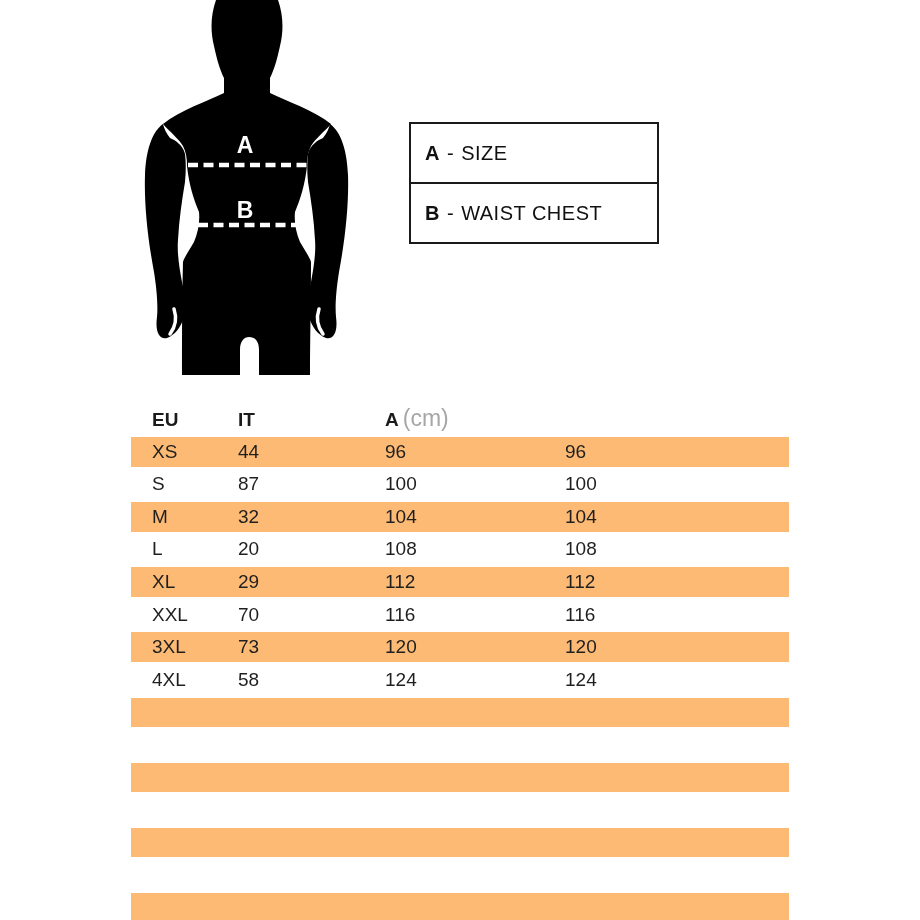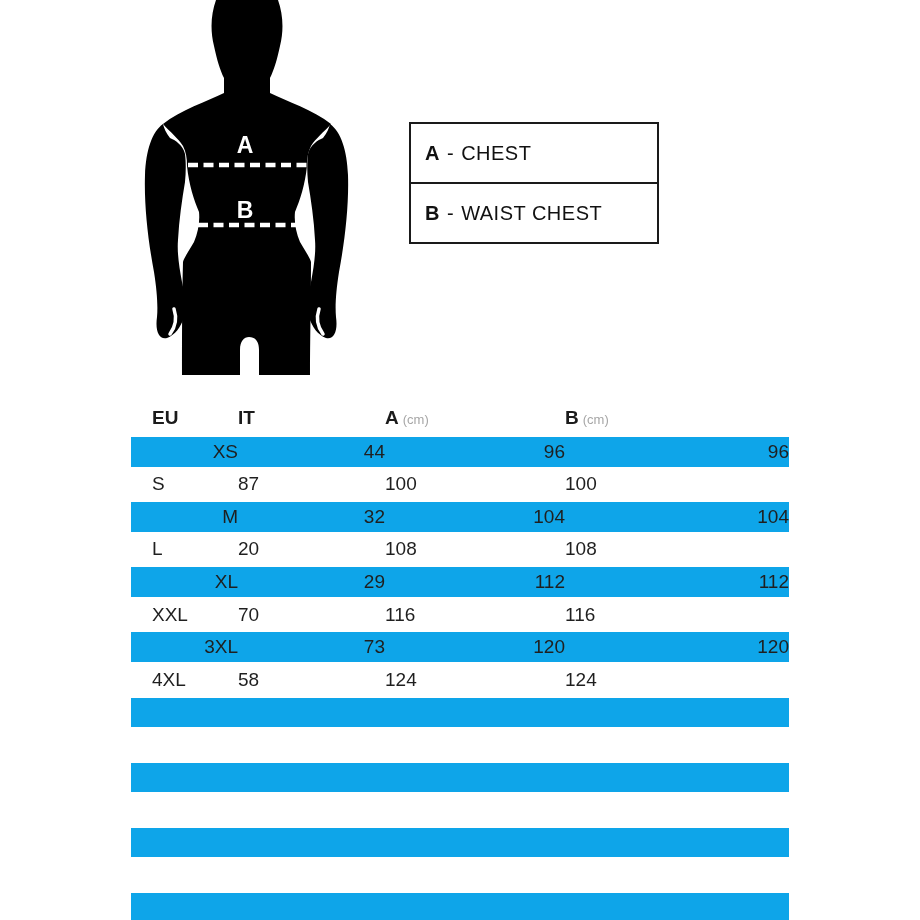--- a/index.html
+++ b/index.html
@@ -22,28 +22,28 @@
   .legend-row + .legend-row{margin-top:-2px;}
   .legend-key{font-weight:bold;}
   
   .size-table{position:absolute;left:131px;top:399px;width:658px;}
   .thead{
     height:38px;display:grid;grid-template-columns:86px 147px 180px 1fr;
     padding-left:21px;box-sizing:border-box;align-items:center;
     font-size:19px;color:#1b1b1b;
   }
   .hcell{font-weight:bold;white-space:nowrap;}
-  .hcell .unit{color:#a6a6a6;font-weight:normal;font-size:13px;margin-left:4px;}
+  .hcell .unit{color:#a6a6a6;font-weight:normal;font-size:23px;margin-left:4px;}
   .trow{
     height:32.57px;display:grid;grid-template-columns:86px 147px 180px 1fr;
     padding-left:21px;box-sizing:border-box;align-items:center;
     border-bottom:3px solid #ffffff;
     font-size:19px;color:#1f1f1f;
   }
-  .trow.striped{background:#0ea5e9;text-align:right;}
+  .trow.striped{background:#fdba74;}
   .cell{white-space:nowrap;}
 </style>
 </head>
 <body>
 
 <div class="figure-wrap">
   <svg width="330" height="390" viewBox="0 0 330 390" xmlns="http://www.w3.org/2000/svg">
 
     <path fill="#000000" d="
       M86,0 C81,14 80,30 84,46 C87,60 90,70 94,78 L94,93
@@ -101,42 +101,39 @@
 
     <text class="fig-label" x="115" y="153" text-anchor="middle">A</text>
     <text class="fig-label" x="115" y="218" text-anchor="middle">B</text>
   </svg>
 </div>
 
 <div class="legend">
   <div class="legend-row">
     <span class="legend-key">A</span>
     <span class="legend-sep">-</span>
-    <span class="legend-label">CHEST</span>
+    <span class="legend-label">SIZE</span>
   </div>
   <div class="legend-row">
     <span class="legend-key">B</span>
     <span class="legend-sep">-</span>
     <span class="legend-label">WAIST CHEST</span>
   </div>
 </div>
 
 <div class="size-table">
   <div class="thead">
     <div class="hcell">
       <span>EU</span><span class="unit"></span>
     </div>
     <div class="hcell">
       <span>IT</span><span class="unit"></span>
     </div>
     <div class="hcell">
       <span>A</span><span class="unit">(cm)</span>
-    </div>
-    <div class="hcell">
-      <span>B</span><span class="unit">(cm)</span>
     </div>
   </div>
   <div>
       <div class="trow striped">
         <div class="cell">XS</div>
         <div class="cell">44</div>
         <div class="cell">96</div>
         <div class="cell">96</div>
       </div>
       <div class="trow">

